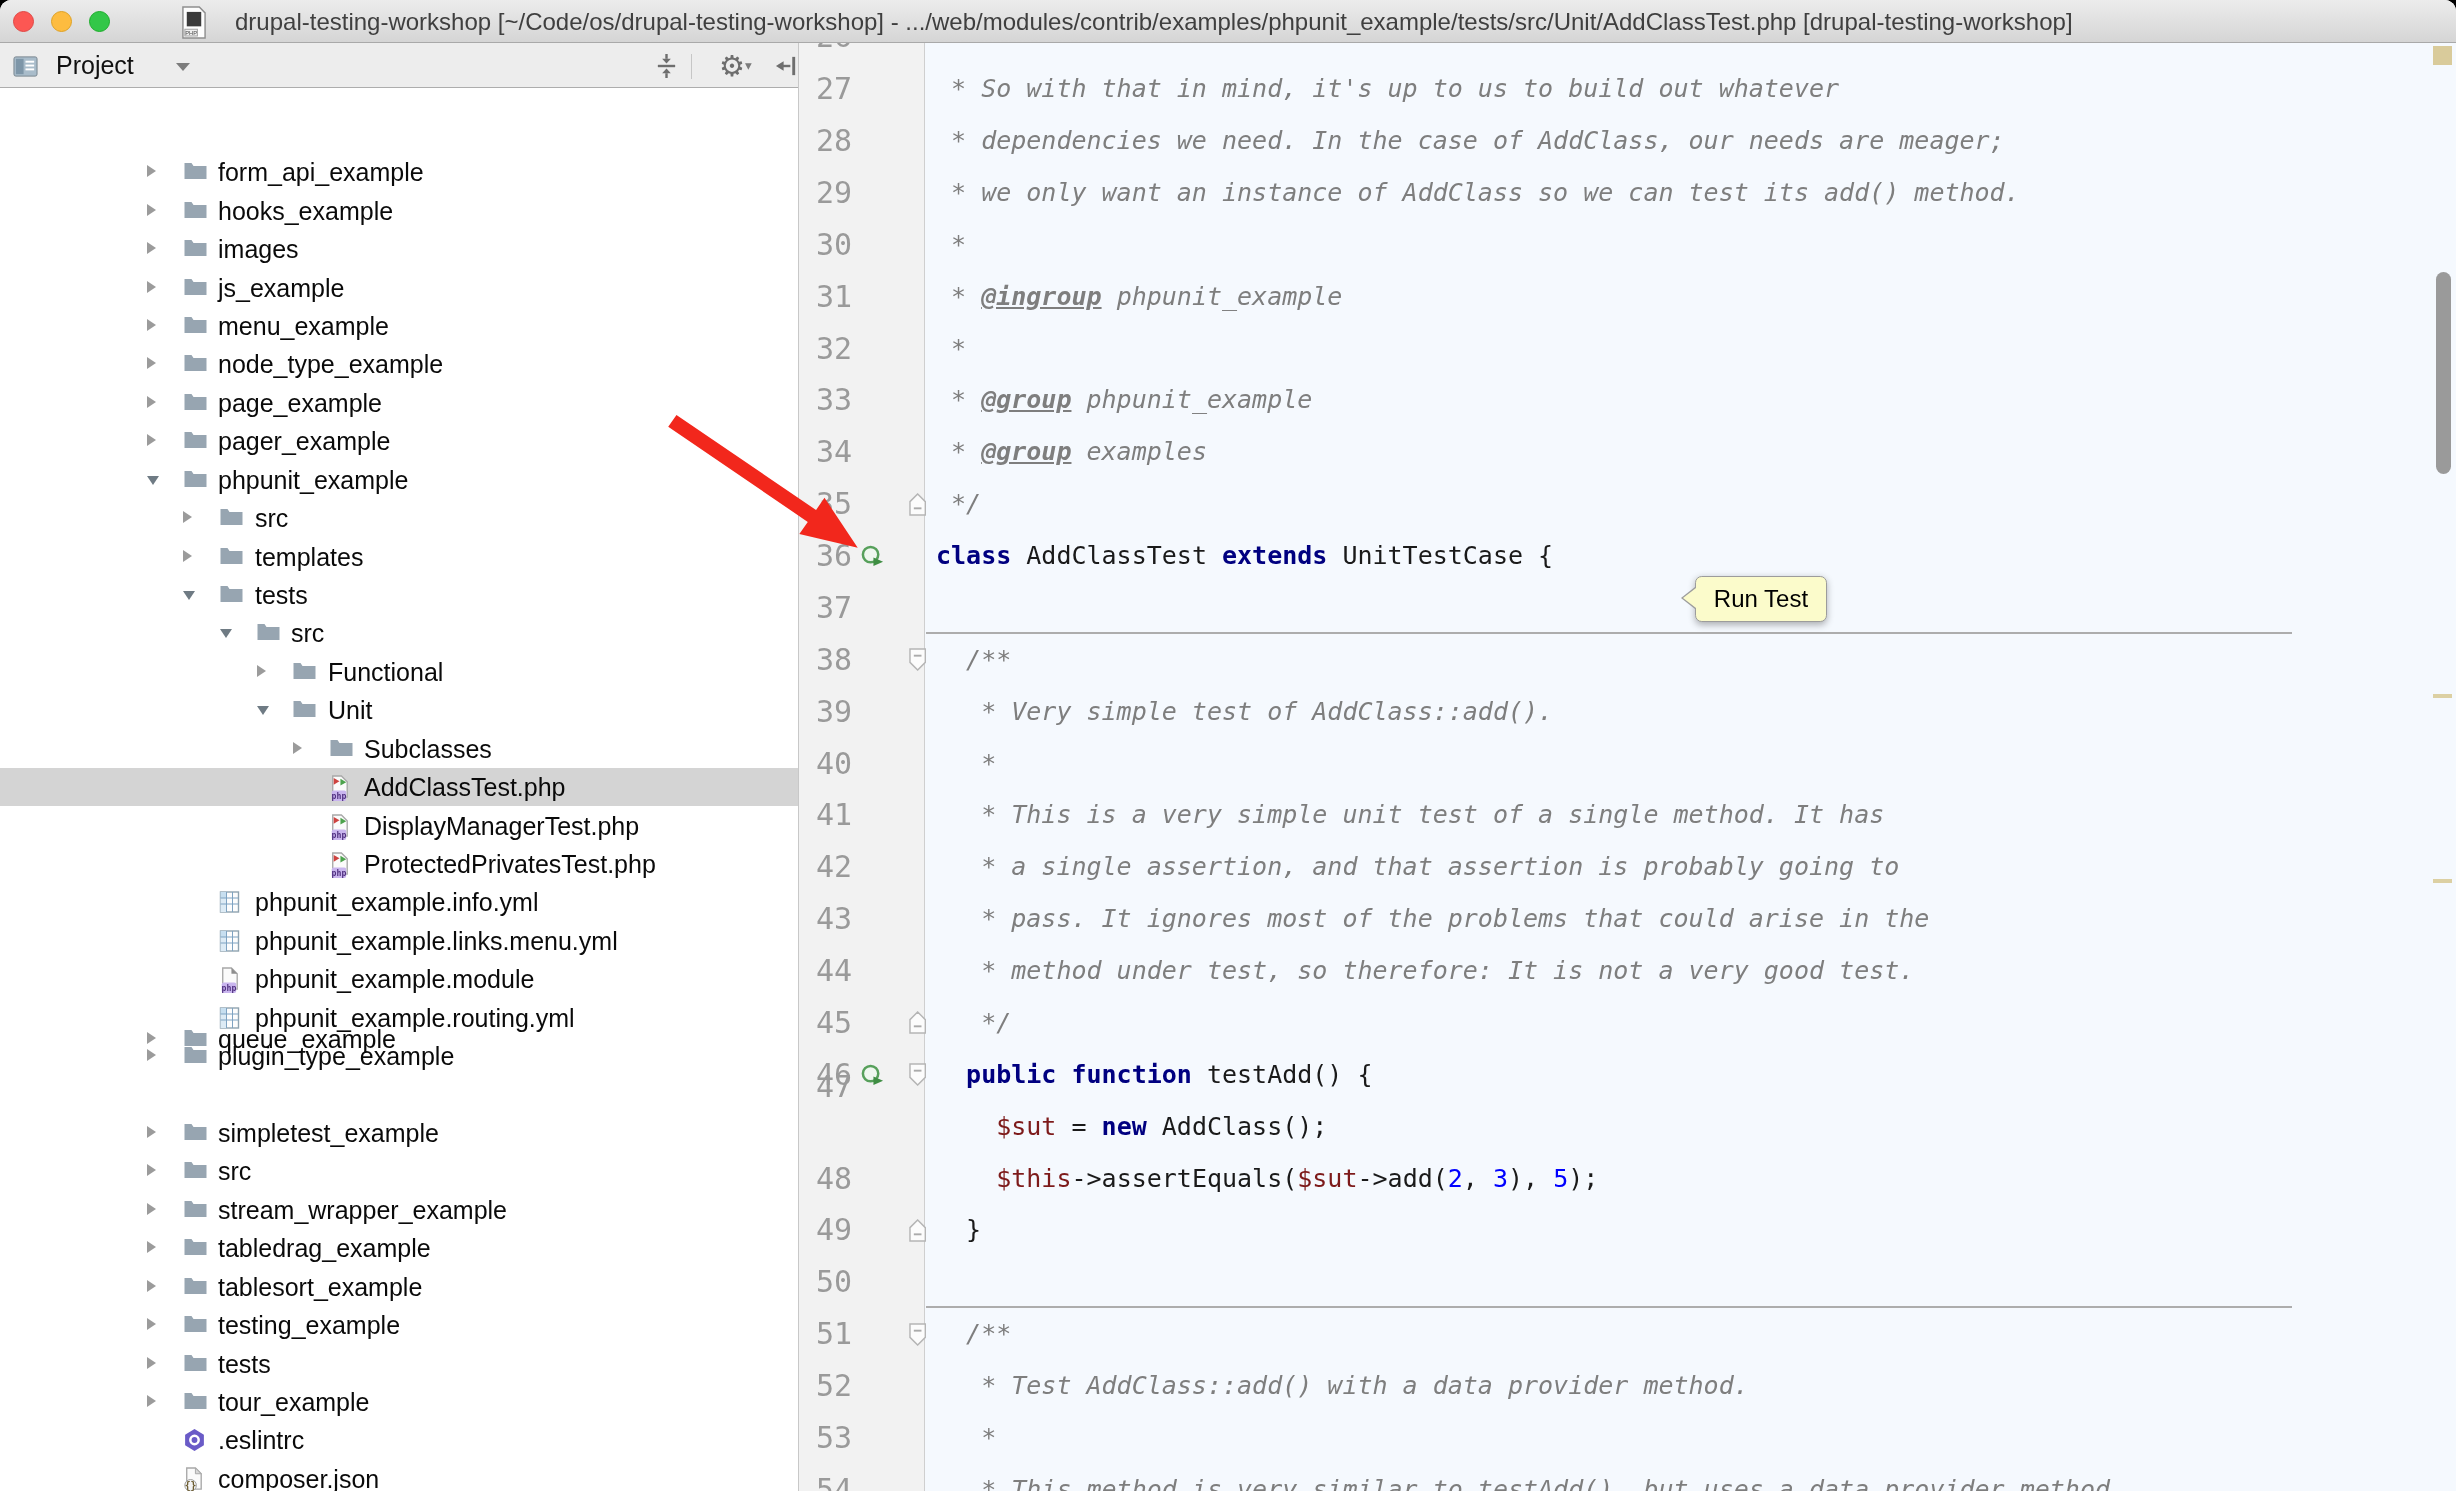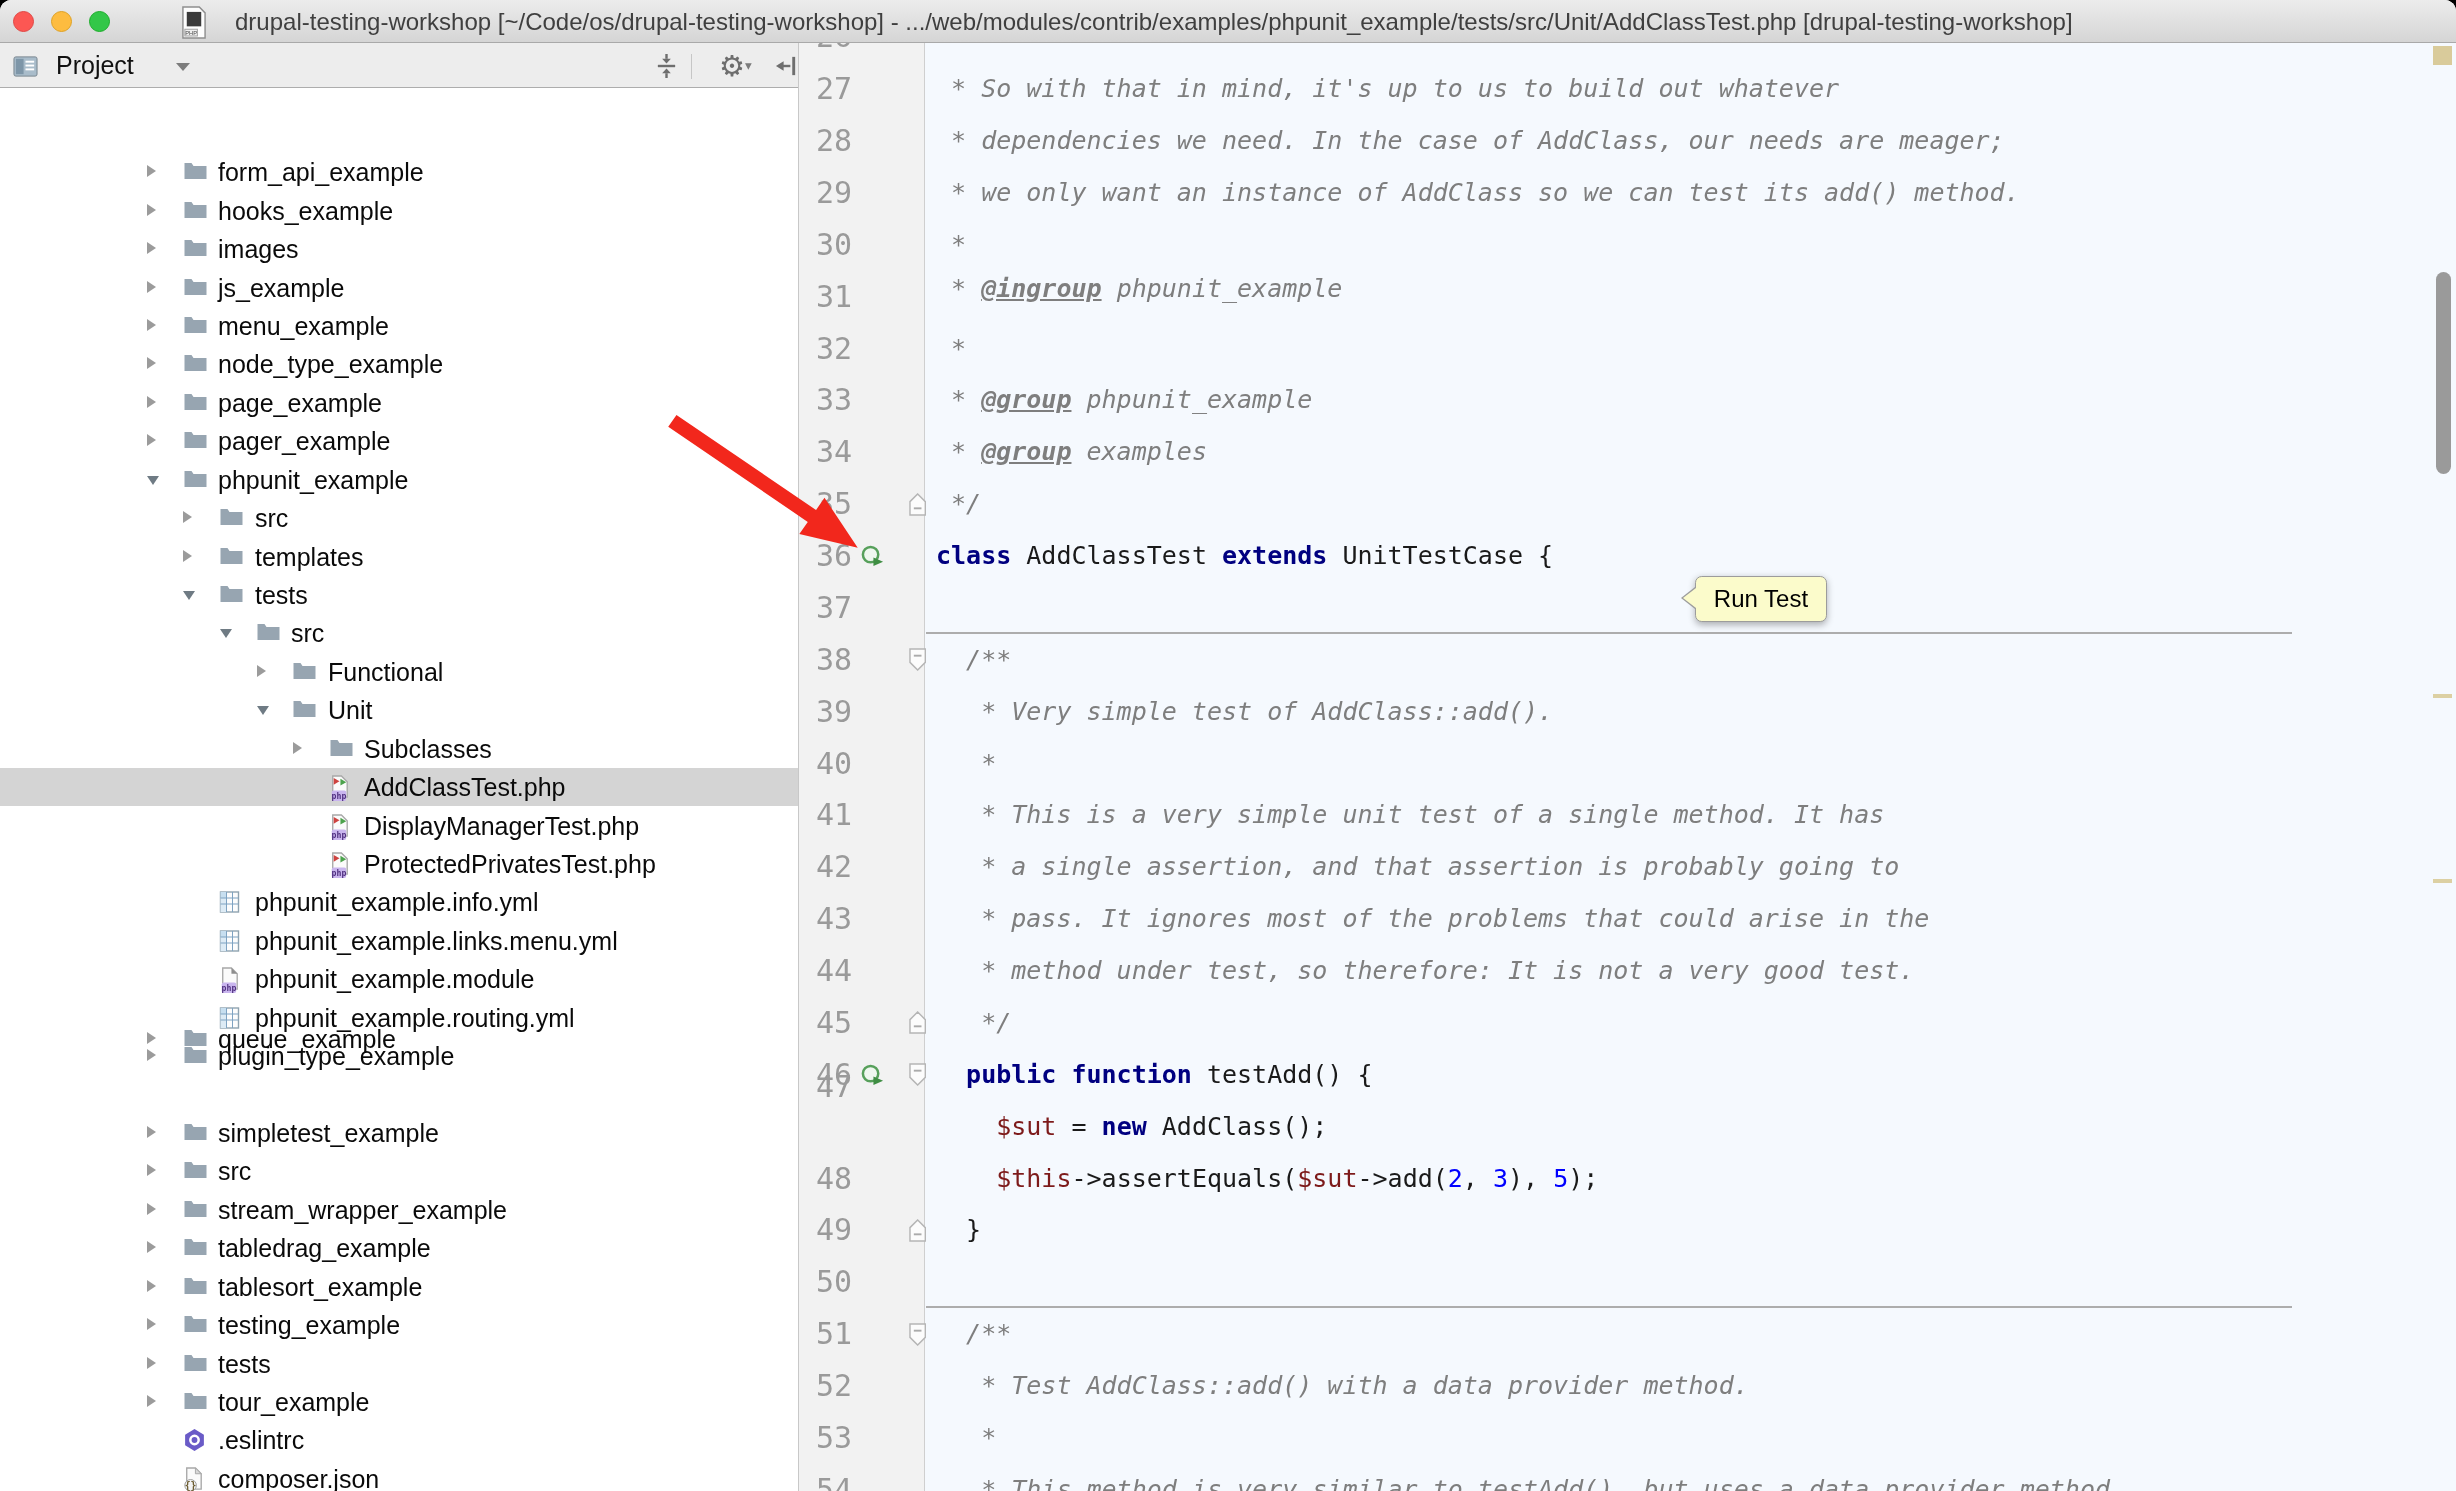--- a/index.html
+++ b/index.html
@@ -408,21 +408,21 @@
         <div class="lcode" style="top: -32px;"></div>
         <div class="lnum" style="top: 20px;">27</div>
         <div class="lcode" style="top: 20px;"><span class="seg-cm"> * So with that in mind, it's up to us to build out whatever</span></div>
         <div class="lnum" style="top: 72px;">28</div>
         <div class="lcode" style="top: 72px;"><span class="seg-cm"> * dependencies we need. In the case of AddClass, our needs are meager;</span></div>
         <div class="lnum" style="top: 124px;">29</div>
         <div class="lcode" style="top: 124px;"><span class="seg-cm"> * we only want an instance of AddClass so we can test its add() method.</span></div>
         <div class="lnum" style="top: 176px;">30</div>
         <div class="lcode" style="top: 176px;"><span class="seg-cm"> *</span></div>
         <div class="lnum" style="top: 228px;">31</div>
-        <div class="lcode" style="top: 220px;"><span class="seg-cm"> * </span><span class="seg-tag">@ingroup</span><span class="seg-cm"> phpunit_example</span></div>
+        <div class="lcode" style="top: 228px;"><span class="seg-cm"> * </span><span class="seg-tag">@ingroup</span><span class="seg-cm"> phpunit_example</span></div>
         <div class="lnum" style="top: 280px;">32</div>
         <div class="lcode" style="top: 280px;"><span class="seg-cm"> *</span></div>
         <div class="lnum" style="top: 331px;">33</div>
         <div class="lcode" style="top: 331px;"><span class="seg-cm"> * </span><span class="seg-tag">@group</span><span class="seg-cm"> phpunit_example</span></div>
         <div class="lnum" style="top: 383px;">34</div>
         <div class="lcode" style="top: 383px;"><span class="seg-cm"> * </span><span class="seg-tag">@group</span><span class="seg-cm"> examples</span></div>
         <div class="lnum" style="top: 435px;">35</div>
         <span class="fold" style="top: 450px;"><svg width="17.3" height="23" viewBox="0 0 18 24">
             <polygon points="1,9 9,1 17,9 17,23 1,23" fill="#FCFCFC" stroke="#B5B5B5" stroke-width="1.5"></polygon>
             <line x1="5" y1="16" x2="13" y2="16" stroke="#ABABAB" stroke-width="2"></line>

